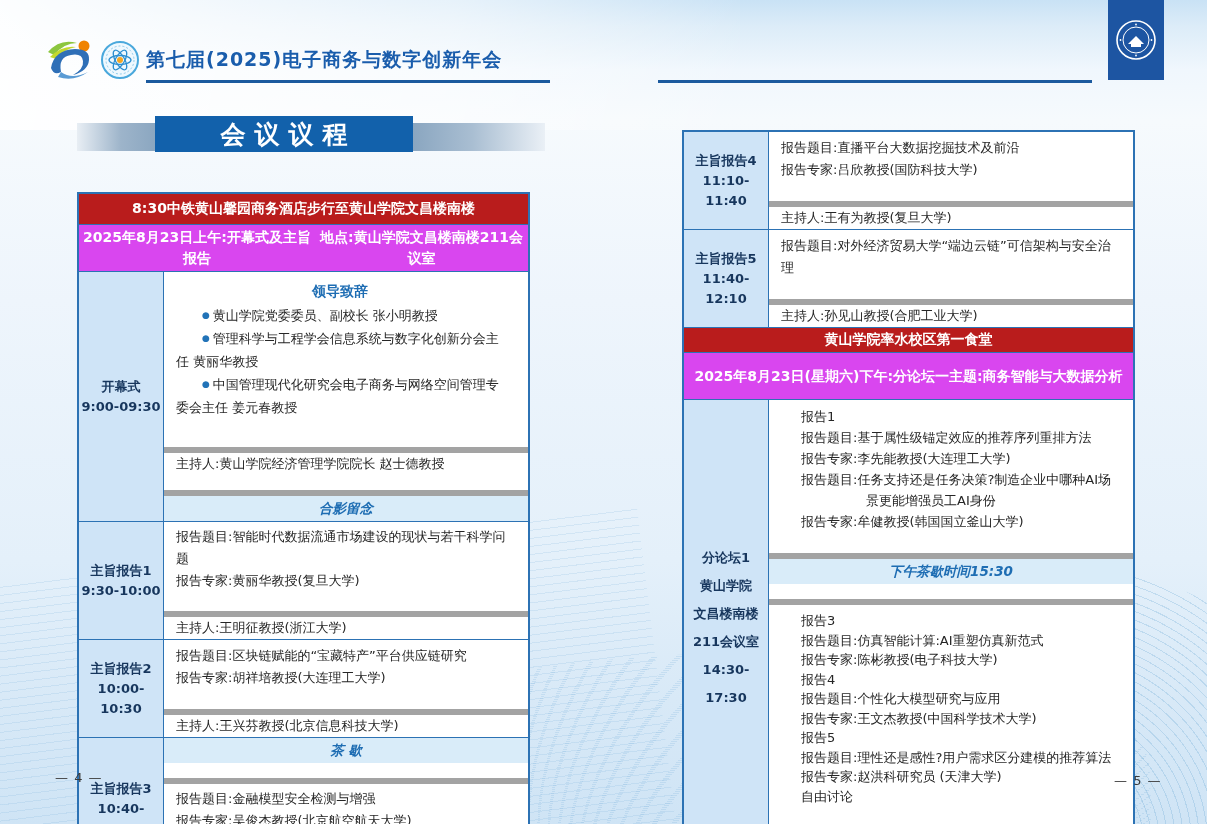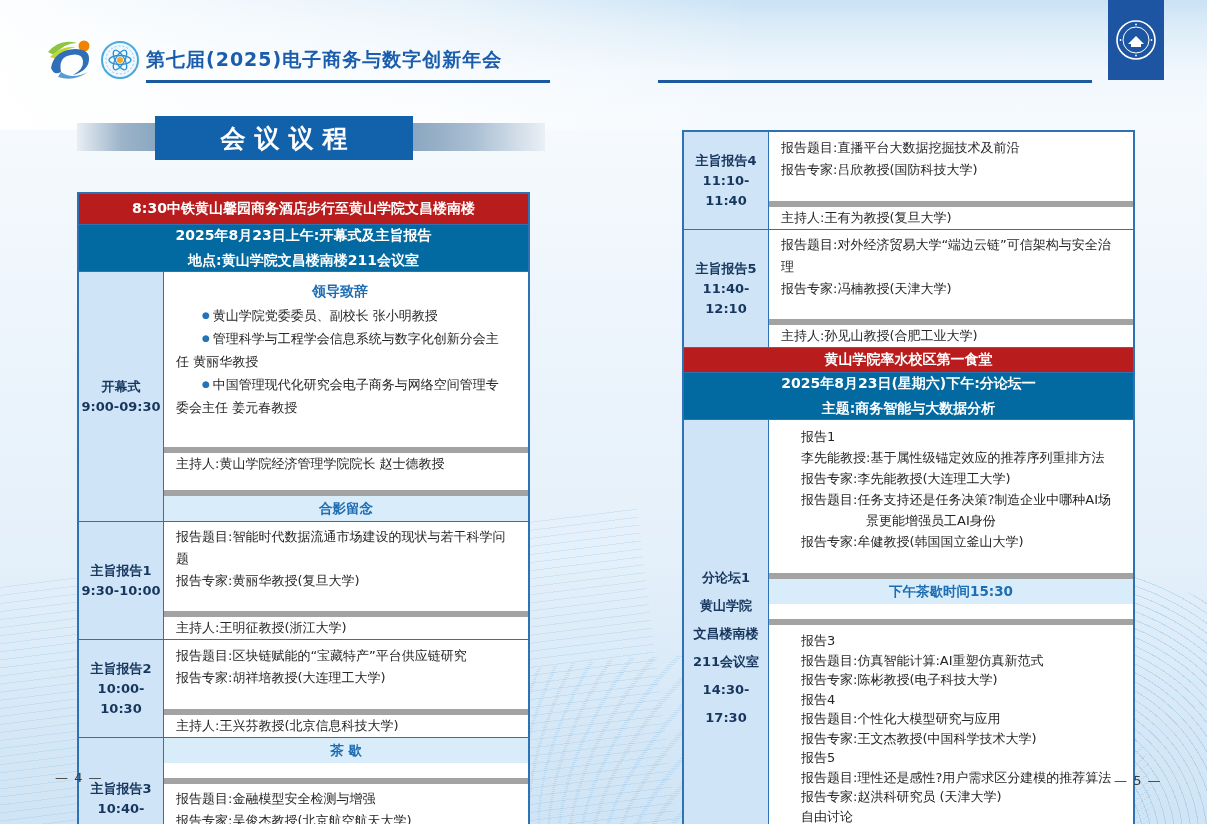--- a/index.html
+++ b/index.html
@@ -30,44 +30,44 @@
   .rule-right{left:658px;width:434px;}
   .emblem-box{position:absolute;left:1108px;top:0;width:56px;height:80px;background:#1d55a2;display:flex;align-items:center;justify-content:center;}
   .logo1{position:absolute;left:44px;top:36px;}
   .logo2{position:absolute;left:100px;top:40px;}
 
   
   .banner-wrap{position:absolute;left:77px;top:116px;width:468px;height:42px;}
   .banner-flank{position:absolute;top:7px;height:28px;}
   .flank-l{left:0;width:80px;background:linear-gradient(90deg,#e8eef4 0%,#9db4ca 55%,#8aa6c0 100%);}
   .flank-r{left:336px;width:132px;background:linear-gradient(90deg,#8aa6c0 0%,#a9bed2 45%,#eaf0f6 100%);}
-  .banner-core{position:absolute;left:78px;top:0;width:258px;height:44px;background:#1261ab;color:#fff;
+  .banner-core{position:absolute;left:78px;top:0;width:258px;height:36px;background:#1261ab;color:#fff;
     display:flex;align-items:center;justify-content:center;font-size:25px;font-weight:bold;letter-spacing:9px;padding-left:9px;box-sizing:border-box;}
 
   
   .agenda{position:absolute;background:#ffffff;border:2px solid #2c72b4;box-sizing:border-box;display:flex;flex-direction:column;}
   .agenda-left{left:77px;top:192px;width:453px;}
   .agenda-right{left:682px;top:130px;width:453px;}
   .agenda > * + *{border-top:1px solid #2c72b4;}
   .row-dark{background:#b91c1c;color:#fff;font-weight:bold;font-size:14px;min-height:30px;
     display:flex;align-items:center;justify-content:center;text-align:center;}
-  .row-teal{background:#0369a1;color:#fff;font-weight:bold;font-size:14px;min-height:46px;line-height:21px;
-    display:flex;flex-direction:column;align-items:center;justify-content:space-between;text-align:center;}
+  .row-teal{background:#d946ef;color:#fff;font-weight:bold;font-size:14px;min-height:46px;line-height:21px;
+    display:flex;flex-direction:row;align-items:center;justify-content:center;text-align:center;}
   .row-lunch{min-height:24px;}
   .group{display:flex;align-items:stretch;}
   .gl{width:84px;flex:0 0 84px;background:#cfe4f7;color:#17365d;font-weight:bold;font-size:13px;line-height:20px;
     display:flex;flex-direction:column;align-items:center;justify-content:center;text-align:center;border-right:1px solid #2c72b4;}
   .gl-forum div{line-height:28px;font-size:13px;}
   .gr{flex:1;display:flex;flex-direction:column;min-width:0;gap:15px;}
   .gr > * + *{border-top:6px solid #a3a3a3;}
   .cell{font-size:13px;color:#262626;}
   .report{min-height:54px;padding:4px 12px;display:flex;flex-direction:column;justify-content:center;line-height:22px;box-sizing:border-box;}
   .host{min-height:27px;padding:2px 12px;display:flex;align-items:center;box-sizing:border-box;}
   .special{background:#d9ecf9;color:#1e6db3;font-weight:bold;font-size:13.5px;min-height:25px;
-    display:flex;align-items:center;justify-content:center;text-align:center;}
+    display:flex;align-items:center;justify-content:center;text-align:center;font-style:italic;}
   .opening-content{padding:6px 24px 8px 12px;min-height:160px;box-sizing:border-box;}
   .speech-title{color:#1e6db3;font-weight:bold;font-size:14px;text-align:center;line-height:26px;}
   .bullets div{font-size:13px;color:#262626;line-height:23px;text-indent:2em;}
   .bullets div::before{content:"● ";color:#2273b8;font-size:9px;vertical-align:2px;}
   .block{padding:6px 12px;box-sizing:border-box;}
   .block div{font-size:13px;color:#262626;line-height:21px;margin-left:20px;}
   .block2 div{line-height:19.5px;}
   .hang{padding-left:65px;text-indent:-65px;}
 
   .pagenum{position:absolute;font-size:13px;color:#3a3a3a;letter-spacing:1px;}
@@ -209,21 +209,20 @@
   </div>
 
   <div class="group">
     <div class="gl">
       <div>主旨报告5</div>
       <div>11:40-12:10</div>
     </div>
     <div class="gr">
       <div class="cell report">
         <div>报告题目:对外经济贸易大学“端边云链”可信架构与安全治理</div>
-        <div>报告专家:冯楠教授(天津大学)</div>
       </div>
       <div class="cell host">主持人:孙见山教授(合肥工业大学)</div>
     </div>
   </div>
 
   <div class="row-dark row-lunch">黄山学院率水校区第一食堂</div>
   <div class="row-teal">
     <div>2025年8月23日(星期六)下午:分论坛一</div>
     <div>主题:商务智能与大数据分析</div>
   </div>
@@ -232,21 +231,21 @@
     <div class="gl gl-forum">
       <div>分论坛1</div>
       <div>黄山学院</div>
       <div>文昌楼南楼</div>
       <div>211会议室</div>
       <div>14:30-17:30</div>
     </div>
     <div class="gr">
       <div class="block">
         <div>报告1</div>
-        <div>李先能教授:基于属性级锚定效应的推荐序列重排方法</div>
+        <div>报告题目:基于属性级锚定效应的推荐序列重排方法</div>
         <div>报告专家:李先能教授(大连理工大学)</div>
         <div class="hang">报告题目:任务支持还是任务决策?制造企业中哪种AI场景更能增强员工AI身份</div>
         <div>报告专家:牟健教授(韩国国立釜山大学)</div>
       </div>
       <div class="special">下午茶歇时间15:30</div>
       <div class="block block2">
         <div>报告3</div>
         <div>报告题目:仿真智能计算:AI重塑仿真新范式</div>
         <div>报告专家:陈彬教授(电子科技大学)</div>
         <div>报告4</div>

